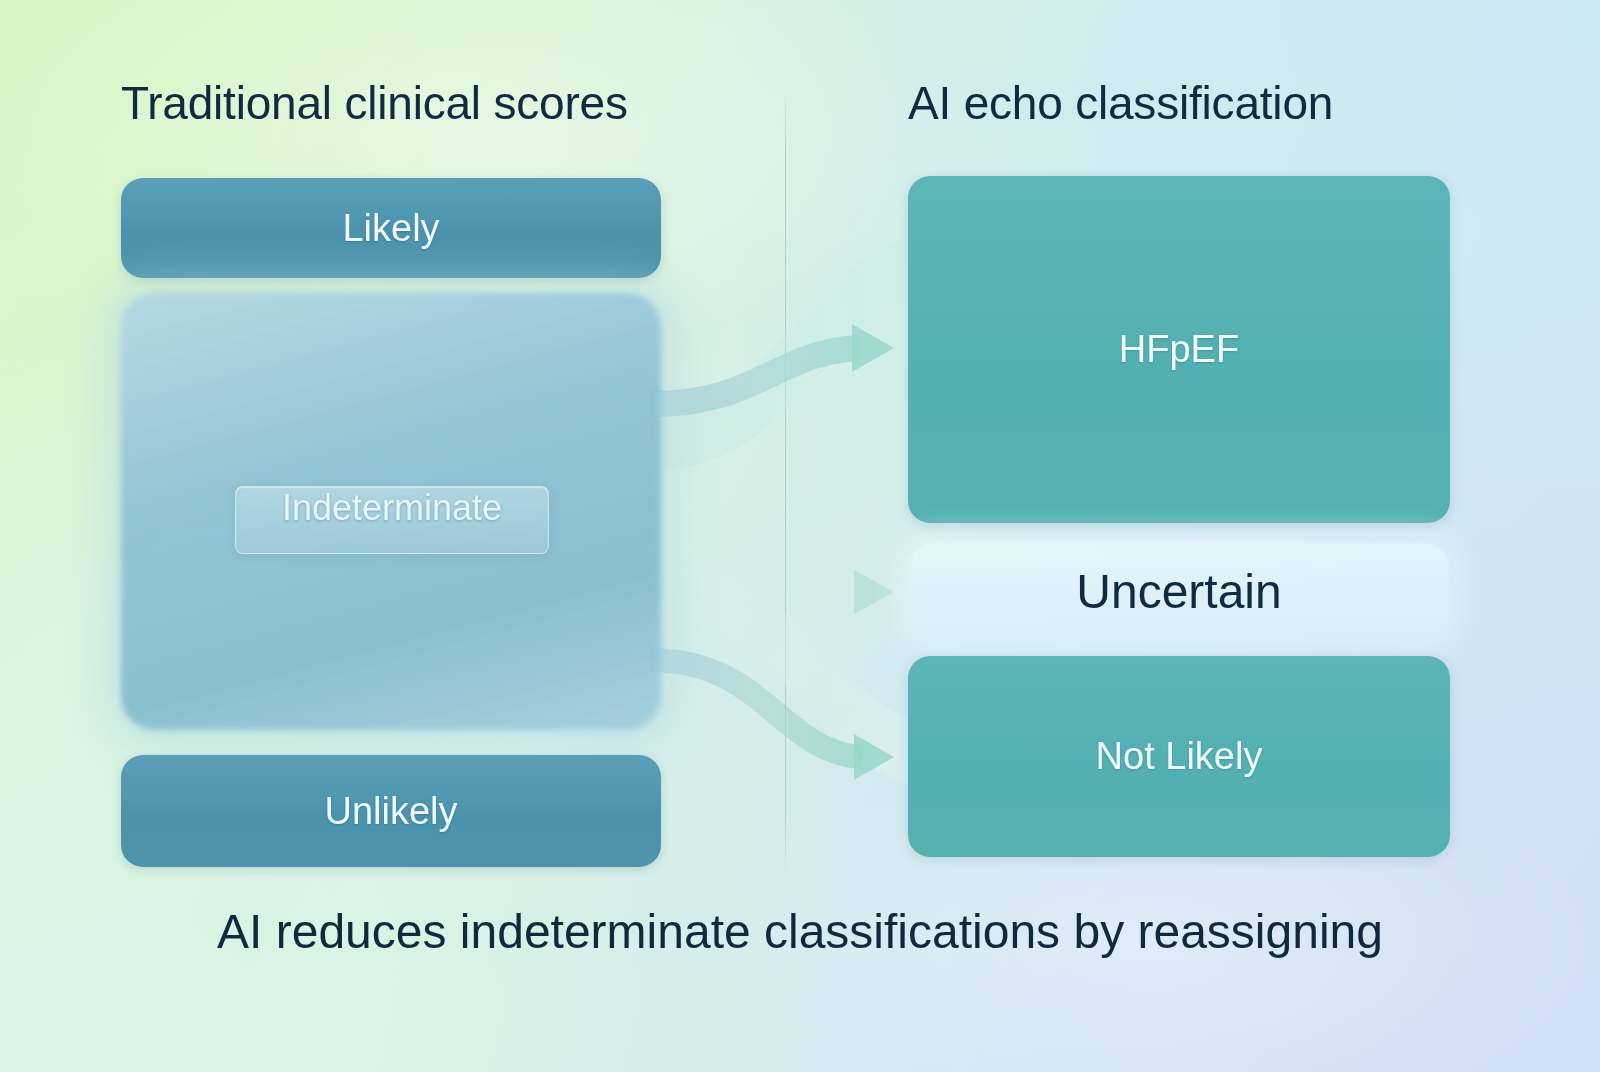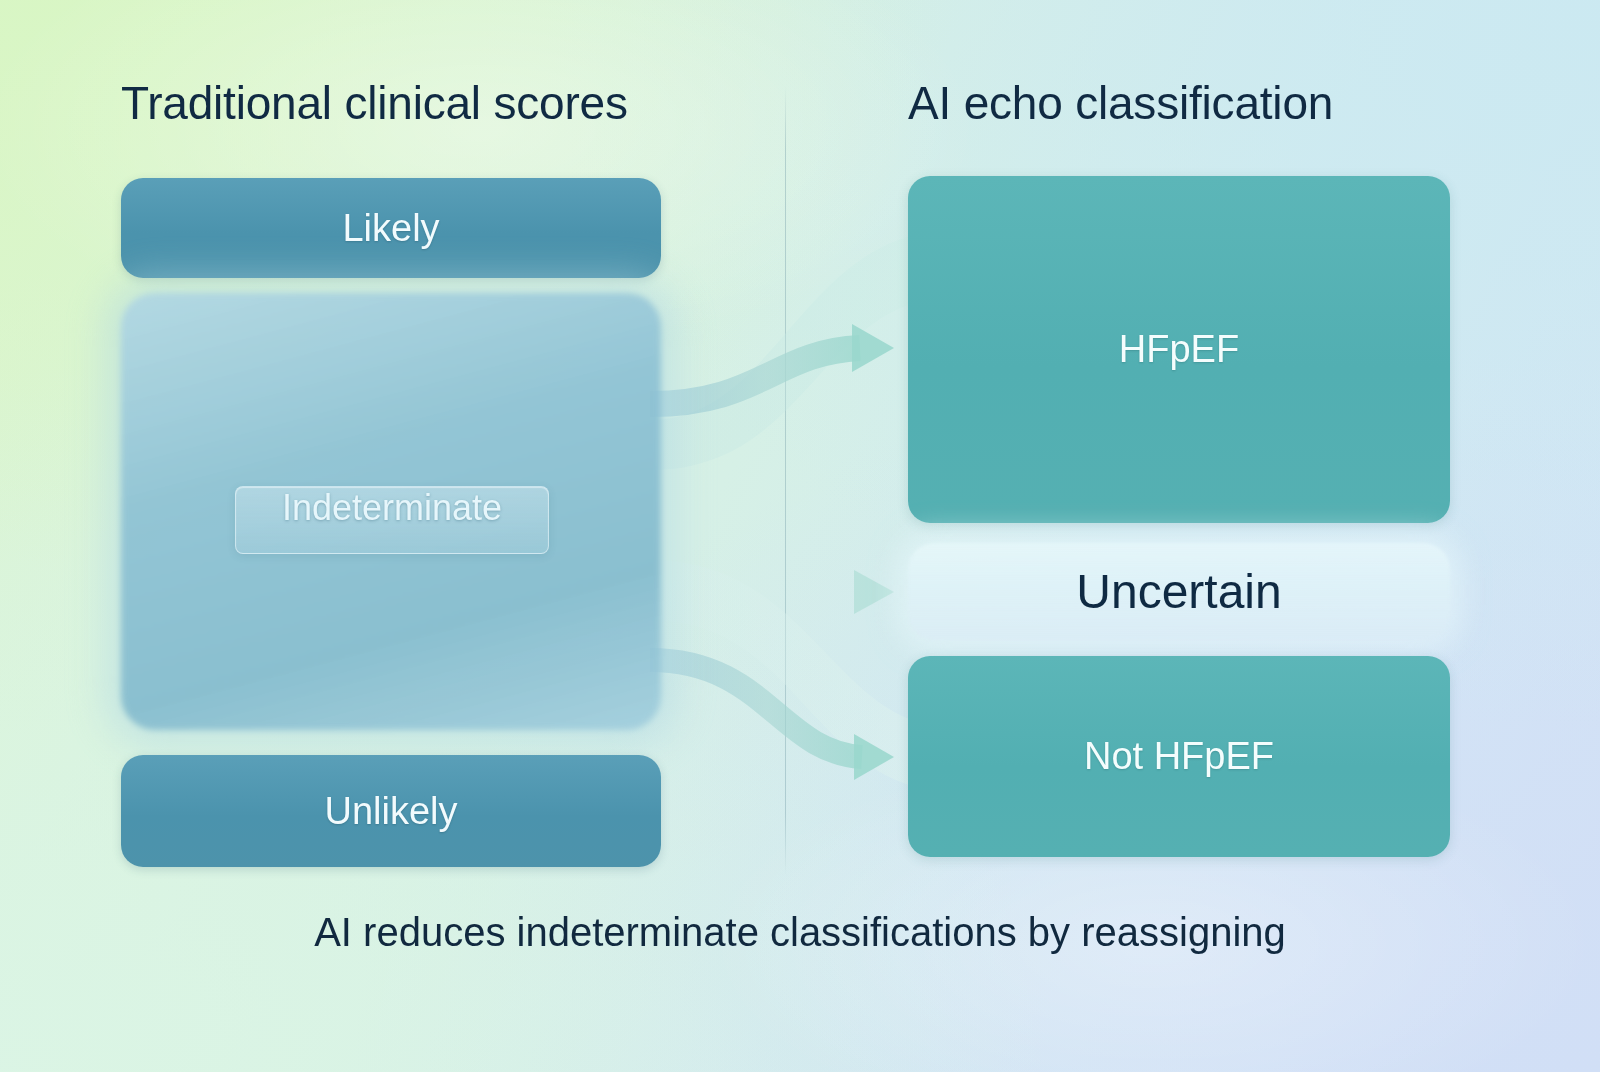--- a/index.html
+++ b/index.html
@@ -147,21 +147,21 @@
     font-size: 48px;
   }
 
   #caption {
     position: absolute;
     left: 160px;
     top: 905px;
     width: 1280px;
     text-align: center;
     color: #11293f;
-    font-size: 40px;
+    font-size: 48px;
     line-height: 54px;
     font-weight: 400;
   }
   #caption .cap-line { display: block; white-space: nowrap; }
 </style>
 </head>
 <body>
 
 <div id="stage">
 
@@ -234,20 +234,20 @@
     <span class="label">HFpEF</span>
   </div>
 
   <div class="box" id="box-uncertain" style="left:908px; top:543px; width:542px; height:97px;"></div>
 
   <div id="uncertain-label-wrap" style="left:908px; top:543px; width:542px; height:97px;">
     <span class="label">Uncertain</span>
   </div>
 
   <div class="box box-solid-right" id="box-not-hfpef" style="left:908px; top:656px; width:542px; height:201px;">
-    <span class="label">Not HFpEF</span>
+    <span class="label">Not Likely</span>
   </div>
 
   <div id="caption">
     <span class="cap-line">AI reduces indeterminate classifications by reassigning</span>
   </div>
 
 </div>
 
 </body></html>

